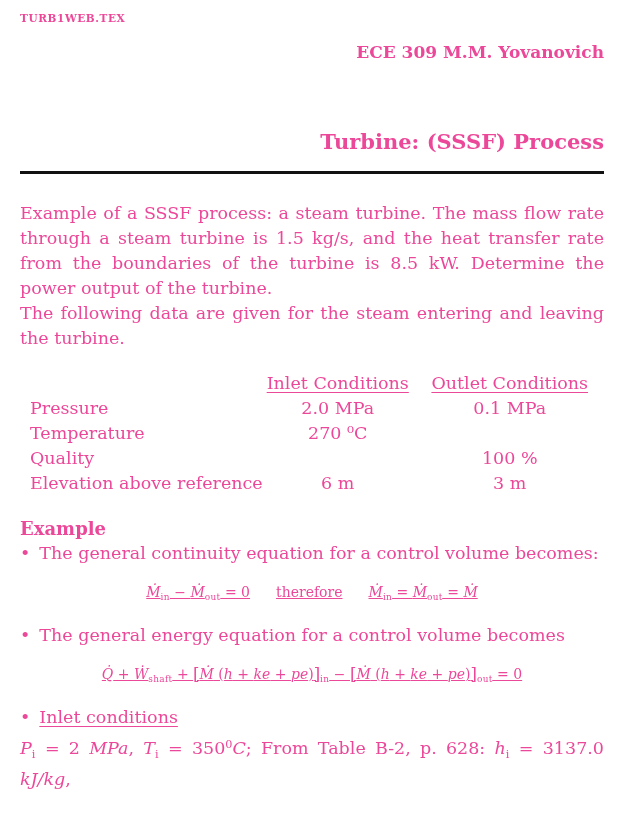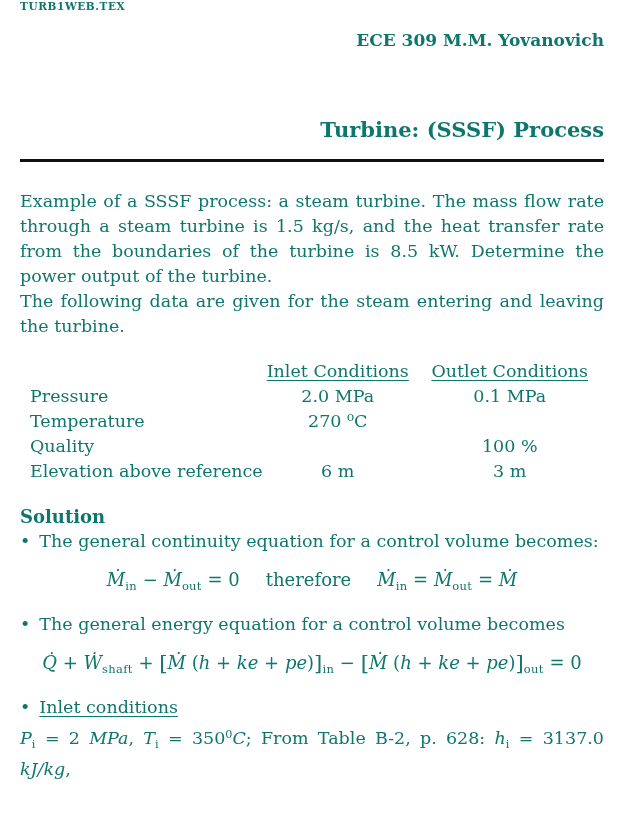--- a/index.html
+++ b/index.html
@@ -1,26 +1,26 @@
 <!DOCTYPE html>
 <html><head>
 <meta charset="utf-8">
 <style>
   html, body { margin: 0; padding: 0; background: #ffffff; }
   .page {
     position: relative;
     width: 630px;
     height: 830px;
     background: #ffffff;
-    color: #0f766e;
+    color: #ec4899;
     font-family: "DejaVu Serif", "Liberation Serif", serif;
     font-size: 17.5px;
     line-height: 25px;
     box-sizing: border-box;
-    padding: 0 26px 0 20px;
+    padding: 12px 26px 0 20px;
     overflow: hidden;
   }
   .file-label {
     font-size: 10.5px;
     font-weight: bold;
     letter-spacing: 0.6px;
     line-height: 12px;
   }
   .course-header {
     text-align: right;
@@ -70,22 +70,23 @@
     font-size: 18px;
     margin: 20px 0 0 0;
     line-height: 25px;
   }
   .bullet-line { margin: 0; text-align: justify; }
   .bullet-marker { margin-right: 9px; }
   .underlined { text-decoration: underline; text-underline-offset: 3px; }
   .equation {
     text-align: center;
     margin: 12px 0 12px 0;
-    font-size: 18px;
+    font-size: 14px;
     line-height: 28px;
+    text-decoration: underline;
   }
   .seg-v  { font-style: italic; }
   .seg-vd { font-style: italic; }
   .seg-r  { font-style: normal; }
   .seg-sub {
     font-style: normal;
     font-size: 64%;
     vertical-align: -0.35em;
     letter-spacing: 0.3px;
   }
@@ -144,21 +145,21 @@
       </tr>
       <tr>
         <td class="col-label">Elevation above reference</td>
         <td class="col-inlet">6 m</td>
         <td class="col-gap"></td>
         <td class="col-outlet">3 m</td>
       </tr>
     </tbody>
   </table>
 
-  <h2 class="solution-heading">Solution</h2>
+  <h2 class="solution-heading">Example</h2>
 
 
   <p class="bullet-line"><span class="bullet-marker">•</span><span>The general continuity equation for a control volume becomes:</span></p>
 
   <div class="equation"><span class="seg-vd">Ṁ</span><span class="seg-sub">in</span><span class="seg-r"> − </span><span class="seg-vd">Ṁ</span><span class="seg-sub">out</span><span class="seg-r"> = 0</span><span class="seg-word">therefore</span><span class="seg-vd">Ṁ</span><span class="seg-sub">in</span><span class="seg-r"> = </span><span class="seg-vd">Ṁ</span><span class="seg-sub">out</span><span class="seg-r"> = </span><span class="seg-vd">Ṁ</span></div>
 
   <p class="bullet-line"><span class="bullet-marker">•</span><span>The general energy equation for a control volume becomes</span></p>
 
   <div class="equation"><span class="seg-vd">Q̇</span><span class="seg-r"> + </span><span class="seg-vd">Ẇ</span><span class="seg-sub">shaft</span><span class="seg-r"> + </span><span class="seg-br">[</span><span class="seg-vd">Ṁ</span><span class="seg-r"> (</span><span class="seg-v">h</span><span class="seg-r"> + </span><span class="seg-v">ke</span><span class="seg-r"> + </span><span class="seg-v">pe</span><span class="seg-r">)</span><span class="seg-br">]</span><span class="seg-sub">in</span><span class="seg-r"> − </span><span class="seg-br">[</span><span class="seg-vd">Ṁ</span><span class="seg-r"> (</span><span class="seg-v">h</span><span class="seg-r"> + </span><span class="seg-v">ke</span><span class="seg-r"> + </span><span class="seg-v">pe</span><span class="seg-r">)</span><span class="seg-br">]</span><span class="seg-sub">out</span><span class="seg-r"> = 0</span></div>
 

